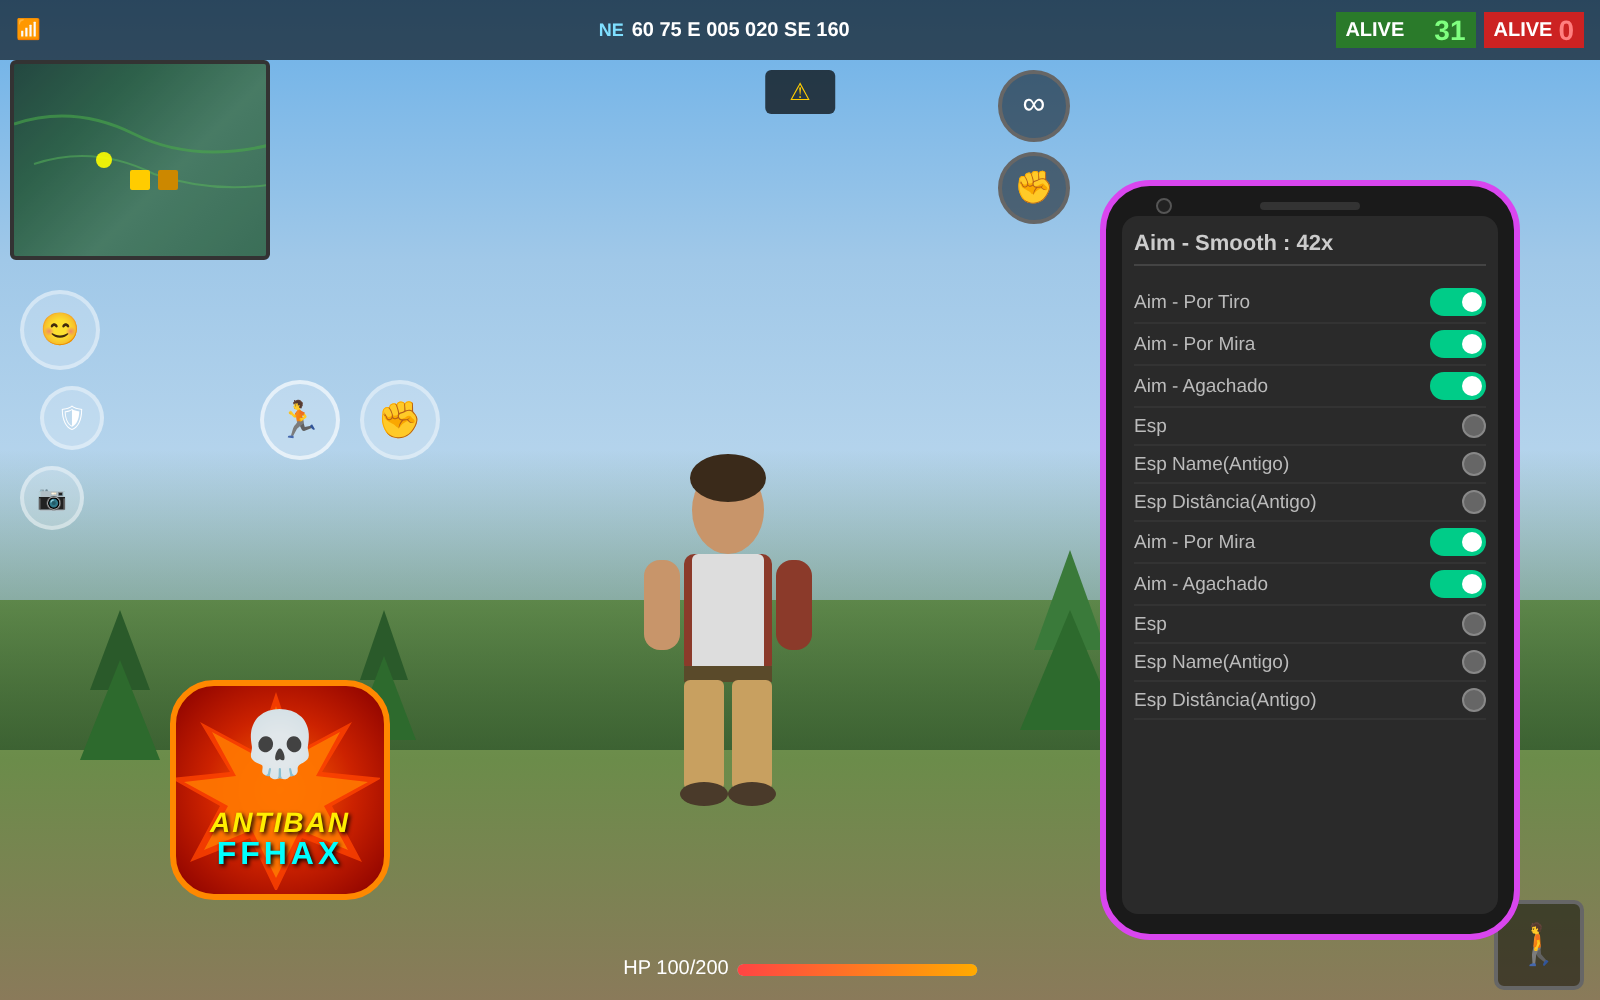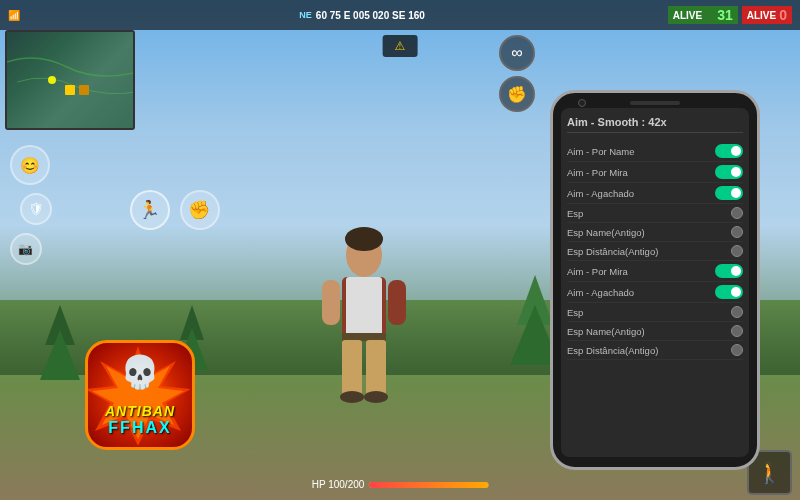--- a/index.html
+++ b/index.html
@@ -230,21 +230,21 @@
       top: 90px;
       width: 210px;
       height: 380px;
       z-index: 20;
     }
     .phone-frame {
       width: 100%;
       height: 100%;
       background: #1a1a1a;
       border-radius: 25px;
-      border: 3px solid #a3a3a3;
+      border: 3px solid #d946ef;
       padding: 15px 8px 10px 8px;
       position: relative;
       overflow: hidden;
     }
     .phone-speaker {
       position: absolute;
       top: 8px;
       left: 50%;
       transform: translateX(-50%);
       width: 50px; height: 4px;
@@ -493,21 +493,21 @@
 
 <div class="phone-container">
   <div class="phone-frame">
     <div class="phone-camera"></div>
     <div class="phone-speaker"></div>
     <div class="phone-screen">
       <div class="settings-header">Aim - Smooth : 42x</div>
 
       <div id="settings-rows">
           <div class="settings-row">
-            <span class="settings-label">Aim - Por Name</span>
+            <span class="settings-label">Aim - Por Tiro</span>
             <div class="toggle on">
               <div class="toggle-knob"></div>
             </div>
           </div>
           <div class="settings-row">
             <span class="settings-label">Aim - Por Mira</span>
             <div class="toggle on">
               <div class="toggle-knob"></div>
             </div>
           </div>

